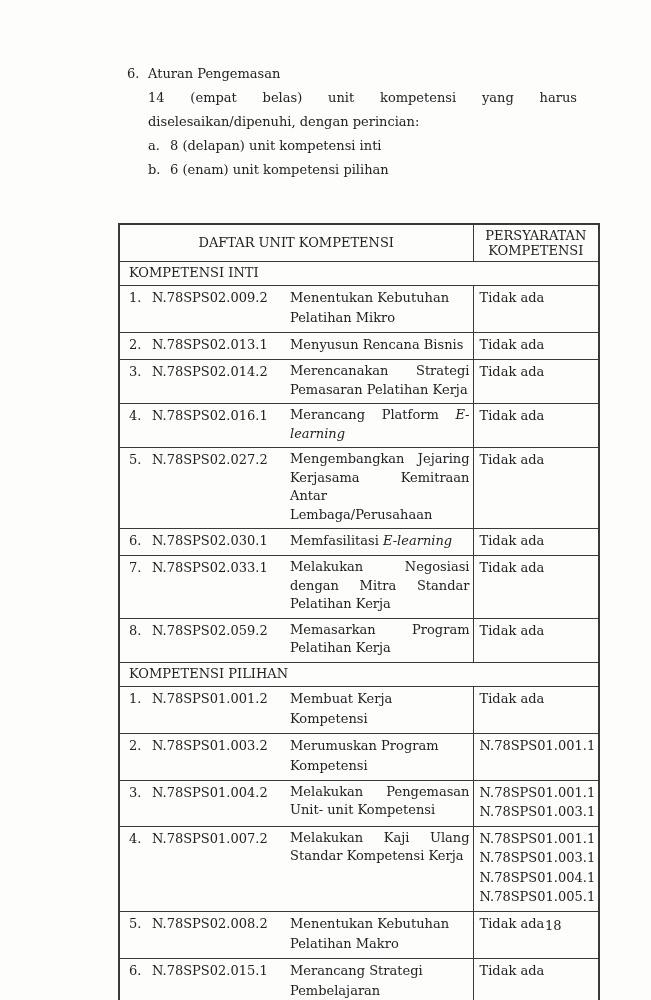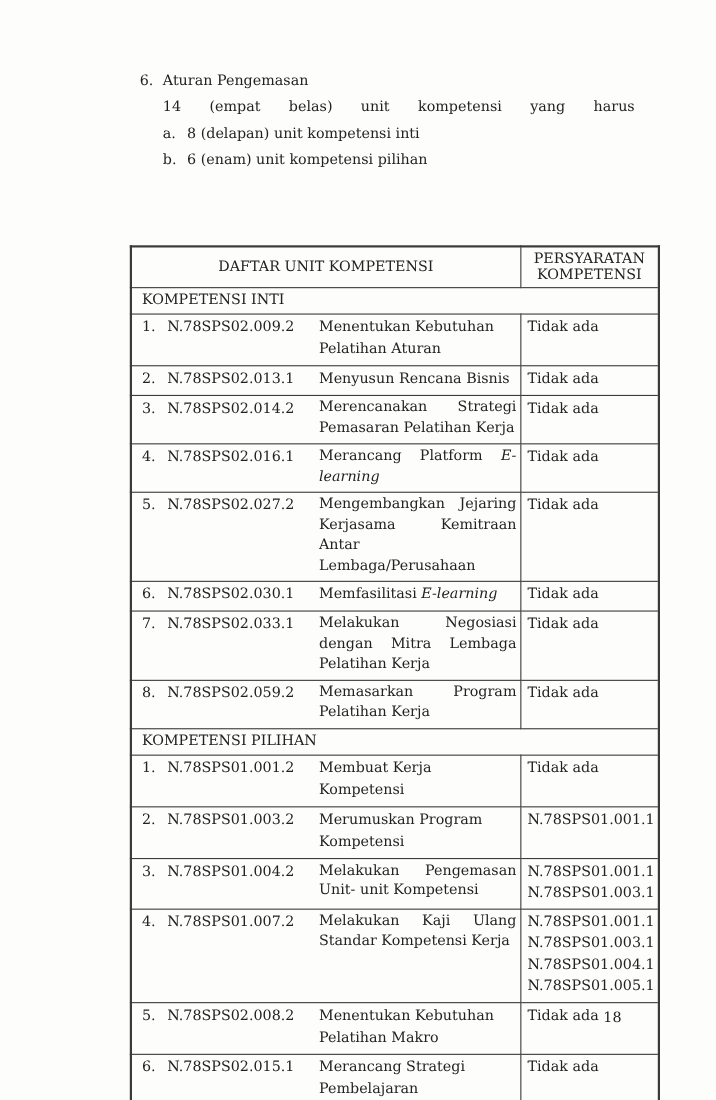--- a/index.html
+++ b/index.html
@@ -40,34 +40,35 @@
   td.cell-left{padding:2px 3px 4px 9px;}
   td.cell-right{padding:2px 2px 4px 6px;}
   .row-grid{display:grid;grid-template-columns:23px 138px auto;}
   .row-number,.unit-code{line-height:19px;}
   .unit-desc .dline{line-height:20px;}
   .unit-desc.just .dline{line-height:18.5px;}
   .unit-desc.just .dline.stretch{text-align:justify;text-align-last:justify;}
   .req-line{line-height:19.5px;}
   .italic{font-style:italic;}
   
-  .pageno{position:absolute;top:916px;left:527px;width:38px;text-align:right;line-height:20px;}
+  .pageno{position:absolute;top:916px;left:545px;width:38px;text-align:left;line-height:20px;}
 </style>
 </head>
 <body>
 
 <div class="page">
 
   <div class="intro">
     <div class="intro-head">
       <span class="num-col">6.</span>
       <span>Aturan Pengemasan</span>
     </div>
     <div class="para">
       <div class="stretch">14 (empat belas) unit kompetensi yang harus</div>
+      <div>diselesaikan/dipenuhi, dengan perincian:</div>
     </div>
     <div class="sub-item">
       <span class="sub-num">a.</span>
       <span>8 (delapan) unit kompetensi inti</span>
     </div>
     <div class="sub-item">
       <span class="sub-num">b.</span>
       <span>6 (enam) unit kompetensi pilihan</span>
     </div>
   </div>
@@ -87,21 +88,21 @@
         <tr>
           <td class="section-cell" colspan="2">KOMPETENSI INTI</td>
         </tr>
         <tr>
           <td class="cell-left">
             <div class="row-grid">
               <div class="row-number">1.</div>
               <div class="unit-code">N.78SPS02.009.2</div>
               <div class="unit-desc">
                 <div class="dline"><span>Menentukan Kebutuhan</span></div>
-                <div class="dline"><span>Pelatihan Aturan</span></div>
+                <div class="dline"><span>Pelatihan Mikro</span></div>
               </div>
             </div>
           </td>
           <td class="cell-right">
             <div class="req-line">Tidak ada</div>
           </td>
         </tr>
         <tr>
           <td class="cell-left">
             <div class="row-grid">
@@ -176,21 +177,21 @@
             <div class="req-line">Tidak ada</div>
           </td>
         </tr>
         <tr>
           <td class="cell-left">
             <div class="row-grid">
               <div class="row-number">7.</div>
               <div class="unit-code">N.78SPS02.033.1</div>
               <div class="unit-desc just">
                 <div class="dline stretch"><span>Melakukan Negosiasi</span></div>
-                <div class="dline stretch"><span>dengan Mitra Lembaga</span></div>
+                <div class="dline stretch"><span>dengan Mitra Standar</span></div>
                 <div class="dline"><span>Pelatihan Kerja</span></div>
               </div>
             </div>
           </td>
           <td class="cell-right">
             <div class="req-line">Tidak ada</div>
           </td>
         </tr>
         <tr>
           <td class="cell-left">

